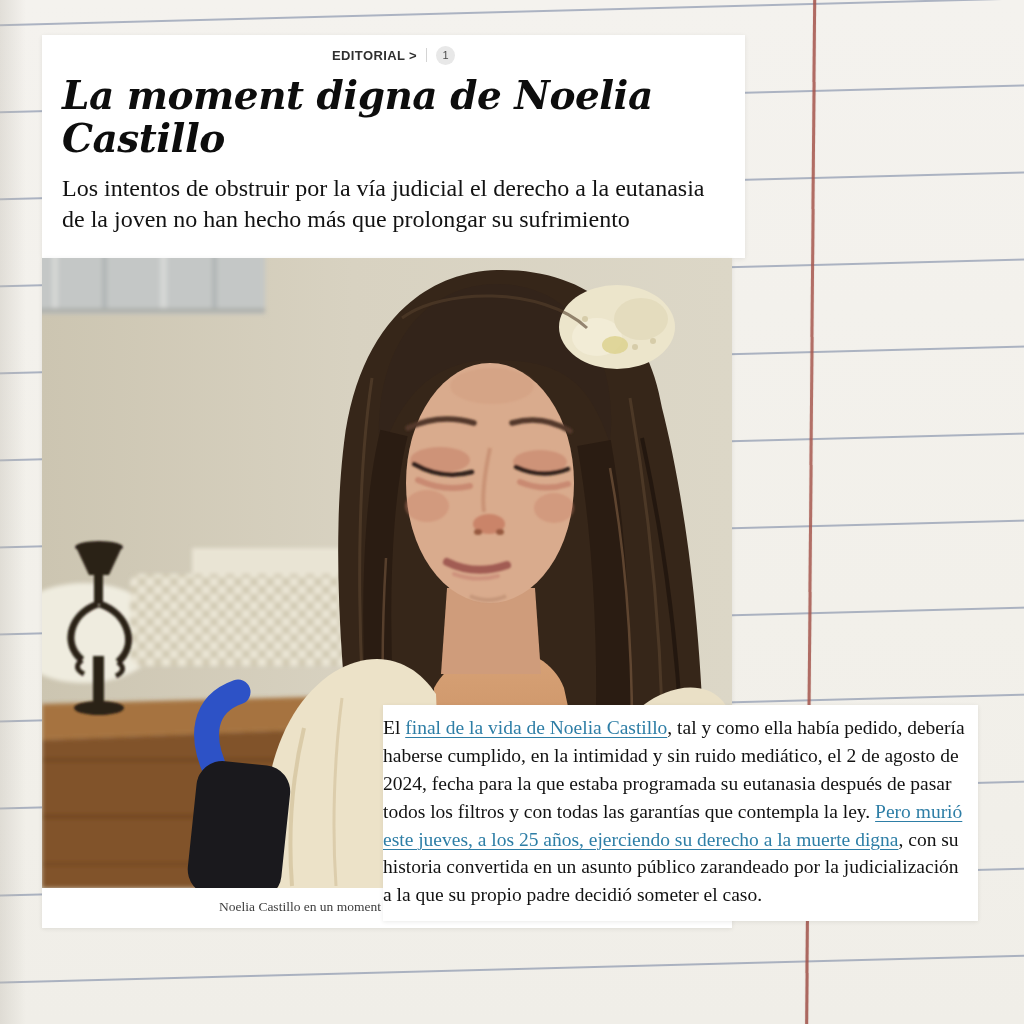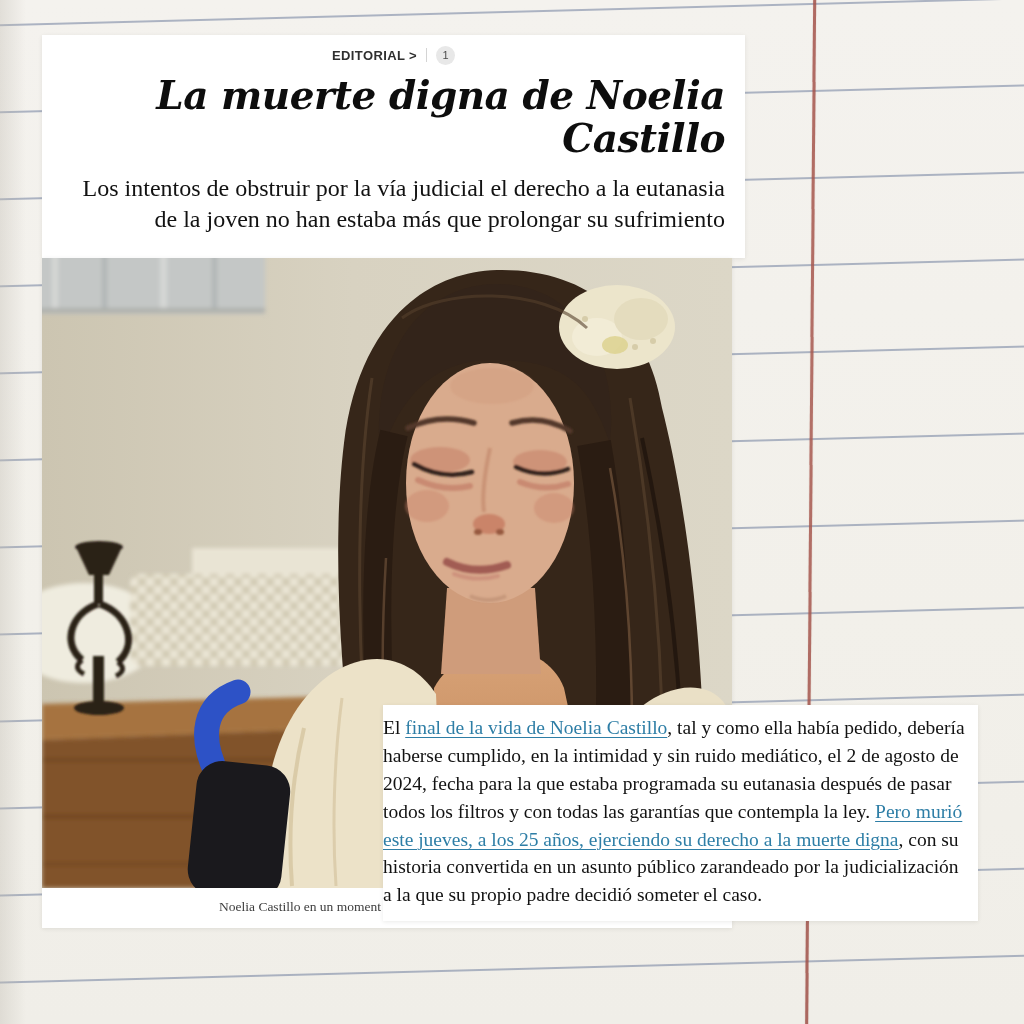--- a/index.html
+++ b/index.html
@@ -14,21 +14,21 @@
     background-position-y:26px;
     transform:rotate(-1.5deg);}
   .paper-shade-left{position:absolute;left:0;top:0;bottom:0;width:26px;
     background:linear-gradient(90deg,rgba(190,185,175,0.35),rgba(190,185,175,0));}
   .margin-line{position:absolute;left:809px;top:-30px;width:3px;height:1120px;
     background:linear-gradient(180deg,#a4524a,#a85a50 40%,#9e4f47);
     opacity:.85;transform:rotate(0.45deg);box-shadow:0 0 1px rgba(160,80,70,.6);}
   .card{position:absolute;background:#ffffff;box-shadow:0 1px 4px rgba(60,55,45,0.10);}
 
   
-  .headline-card{left:42px;top:35px;width:703px;height:223px;text-align:right;}
+  .headline-card{left:42px;top:35px;width:703px;height:223px;text-align:left;}
   .kicker-row{display:flex;align-items:center;justify-content:center;margin-top:10px;height:20px;}
   .kicker{font-family:"Liberation Sans",sans-serif;font-weight:bold;font-size:13px;
           letter-spacing:.4px;color:#2f2f2f;text-decoration:none;}
   .kicker-divider{width:1px;height:14px;background:#d4d4d4;margin:0 9px;}
   .comment-badge{display:inline-flex;align-items:center;justify-content:center;
      width:19px;height:19px;border-radius:50%;background:#e8e8e8;
      font-family:"Liberation Sans",sans-serif;font-size:11px;color:#4a4a4a;cursor:pointer;}
   .headline{margin:9px 20px 0 20px;font-family:"DejaVu Serif","Liberation Serif",serif;
      font-style:italic;font-weight:700;font-size:39px;line-height:1.1;color:#0d0d0d;
      letter-spacing:-0.5px;}
@@ -56,22 +56,22 @@
   <div class="paper-lines"></div>
   <div class="paper-shade-left"></div>
   <div class="margin-line"></div>
 
   <div class="card headline-card">
     <div class="kicker-row">
       <a class="kicker">EDITORIAL &gt;</a>
       <span class="kicker-divider"></span>
       <span class="comment-badge">1</span>
     </div>
-    <h1 class="headline">La muerte digna de Noelia Castillo</h1>
-    <h2 class="subheadline">Los intentos de obstruir por la vía judicial el derecho a la eutanasia de la joven no han estaba más que prolongar su sufrimiento</h2>
+    <h1 class="headline">La moment digna de Noelia Castillo</h1>
+    <h2 class="subheadline">Los intentos de obstruir por la vía judicial el derecho a la eutanasia de la joven no han hecho más que prolongar su sufrimiento</h2>
   </div>
 
   <div class="card photo-card">
     <svg class="photo-frame" viewBox="0 0 690 630" preserveAspectRatio="none" aria-hidden="true">
       <defs>
         <linearGradient id="wallGrad" x1="0" y1="0" x2="1" y2="0">
           <stop offset="0" stop-color="#ccc5b1"></stop>
           <stop offset="0.45" stop-color="#d8d2c1"></stop>
           <stop offset="1" stop-color="#dcd7c7"></stop>
         </linearGradient>

